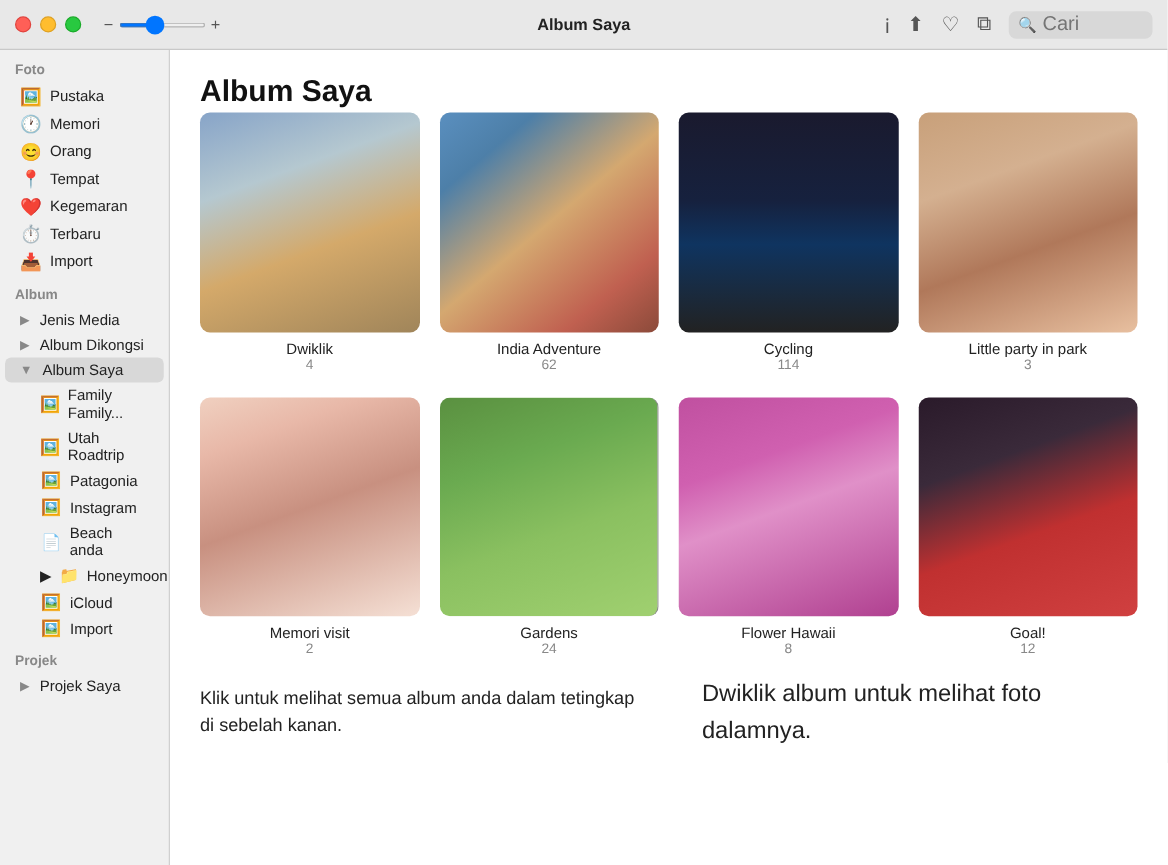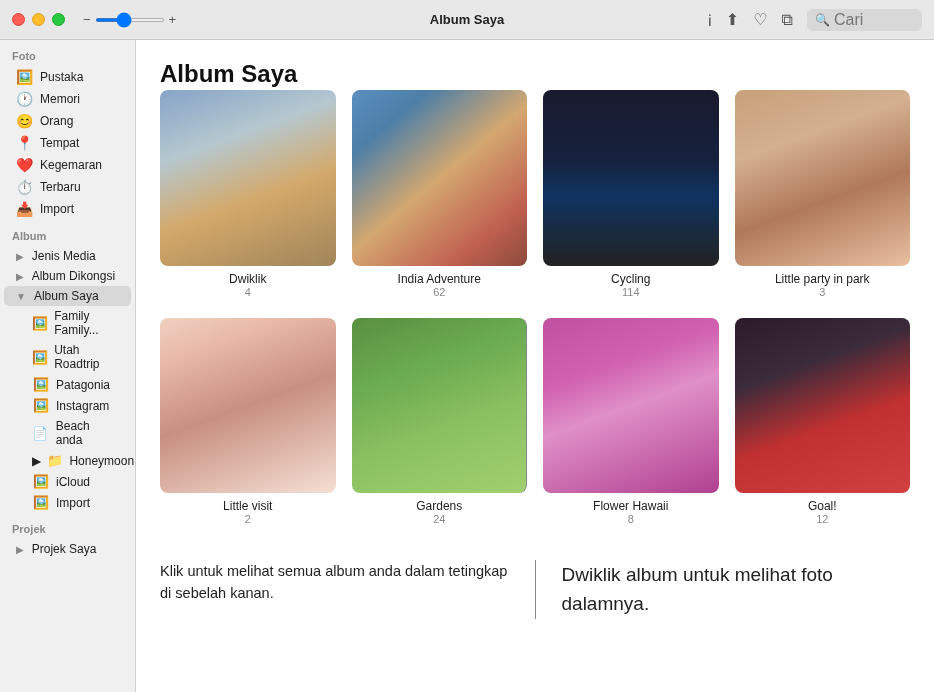--- a/index.html
+++ b/index.html
@@ -383,40 +383,40 @@
       <div class="album-name">Cycling</div>
       <div class="album-count">114</div>
     </div>
         <div class="album-item">
       <div class="album-thumb photo-party" style=""></div>
       <div class="album-name">Little party in park</div>
       <div class="album-count">3</div>
     </div>
         <div class="album-item">
       <div class="album-thumb photo-hawaii" style=""></div>
-      <div class="album-name">Little visit</div>
+      <div class="album-name">Memori visit</div>
       <div class="album-count">2</div>
     </div>
         <div class="album-item">
       <div class="album-thumb photo-gardens" style="border-right: 1.5px solid #888; padding-right: 8px;"></div>
       <div class="album-name">Gardens</div>
       <div class="album-count">24</div>
     </div>
         <div class="album-item">
       <div class="album-thumb photo-flower" style=""></div>
       <div class="album-name">Flower Hawaii</div>
       <div class="album-count">8</div>
     </div>
         <div class="album-item">
       <div class="album-thumb photo-goal" style=""></div>
       <div class="album-name">Goal!</div>
       <div class="album-count">12</div>
     </div>
       </div>
 
-    <div class="annotation-area" style="margin-top:35px;">
+    <div class="annotation-area" style="margin-top:16px;align-items:center;">
       <div class="annotation-left">Klik untuk melihat semua album anda dalam tetingkap di sebelah kanan.</div>
       <div class="annotation-divider"></div>
       <div class="annotation-right">Dwiklik album untuk melihat foto dalamnya.</div>
     </div>
   </div>
 
 </div>
 
 </body></html>

